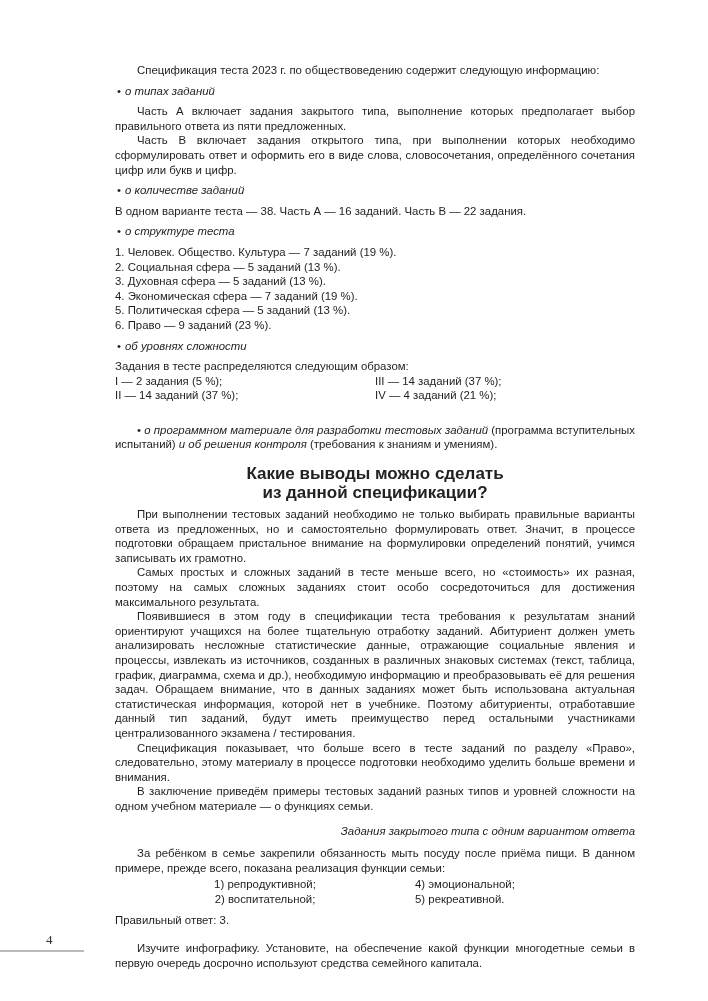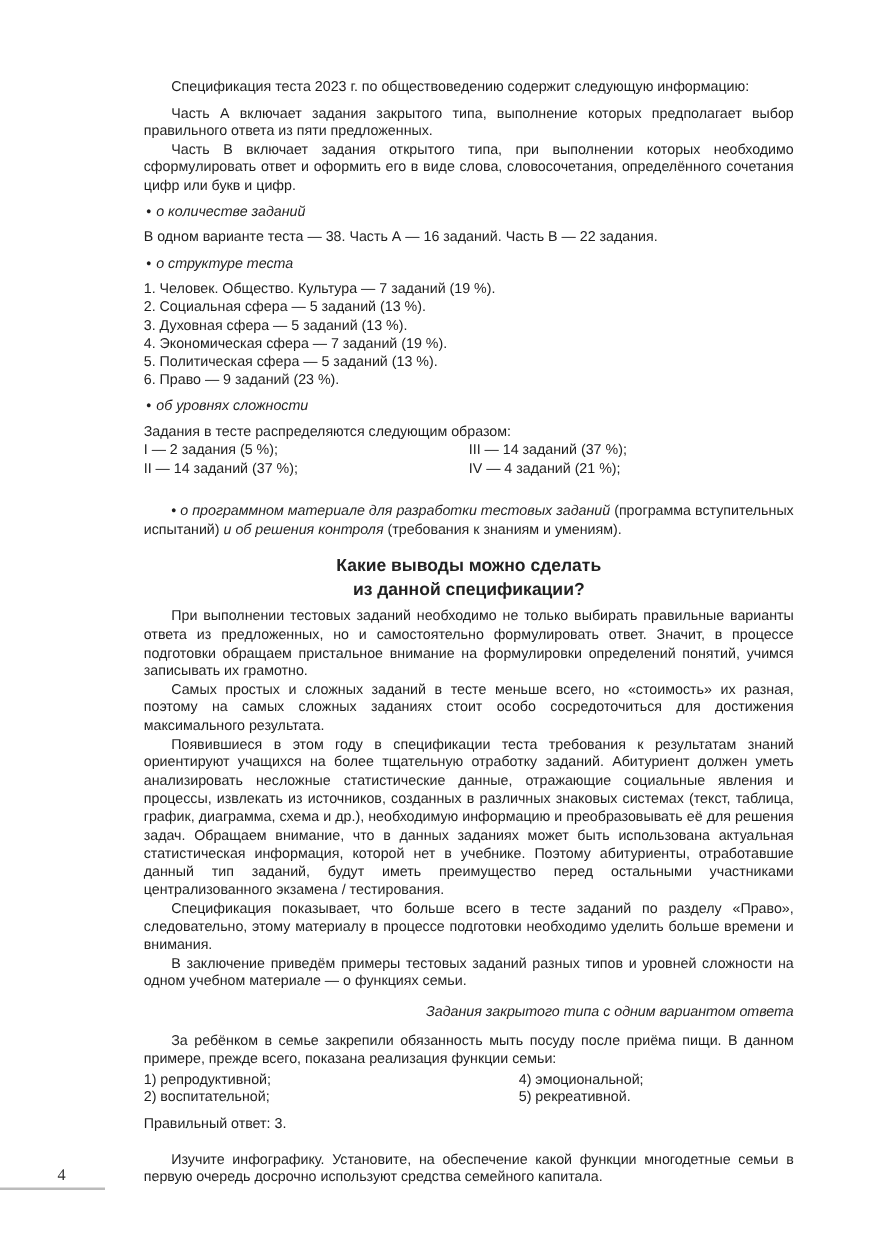--- a/index.html
+++ b/index.html
@@ -7,35 +7,36 @@
          font-family: "Liberation Sans", sans-serif; color: #1e1e1e; }
   .page { position: absolute; left: 115px; top: 63px; width: 520px; font-size: 11.4px; line-height: 14.6px; }
   p { margin: 0; text-align: justify; }
   .pi { text-indent: 22px; }
   .gap { margin-top: 6px; }
   .bul { padding-left: 2px; font-style: italic; margin-top: 6px; }
   .bul .dot { font-style: normal; margin-right: 4px; }
   .plain-list div { margin: 0; }
   .two-col { display: flex; }
   .two-col .col { width: 300px; }
-  h2 { font-size: 14px; line-height: 19px; font-weight: bold; text-align: center; margin: 12px 0 5px 0; color: #222; }
+  h2 { font-size: 17px; line-height: 19px; font-weight: bold; text-align: center; margin: 12px 0 5px 0; color: #222; }
   .center-u { text-align: right; font-style: italic; margin: 10px 0 8px 0; }
   .bold { font-weight: normal; }
   .opts { padding-left: 0; }
   .opts .row { display: flex; }
   .opts .row .l { width: 300px; padding-left: 0; }
   .pagenum { position: absolute; left: 46px; top: 932px; font-family: "Liberation Serif", serif; font-size: 13px; color: #333; }
   .pageline { position: absolute; left: 0; top: 950px; width: 84px; height: 1.5px; background: #bbbbbb; }
 </style>
 </head>
 <body>
 
 <div class="page">
   <p class="pi">Спецификация теста 2023 г. по обществоведению содержит следующую информацию:</p>
 
+  <p class="bul"><span class="dot">•</span><span>о типах заданий</span></p>
   <p class="pi gap">Часть А включает задания закрытого типа, выполнение которых предполагает выбор правильного ответа из пяти предложенных.</p>
   <p class="pi">Часть В включает задания открытого типа, при выполнении которых необходимо сформулировать ответ и оформить его в виде слова, словосочетания, определённого сочетания цифр или букв и цифр.</p>
 
   <p class="bul"><span class="dot">•</span><span>о количестве заданий</span></p>
   <p class="gap">В одном варианте теста — 38. Часть А — 16 заданий. Часть В — 22 задания.</p>
 
   <p class="bul"><span class="dot">•</span><span>о структуре теста</span></p>
   <div class="plain-list gap">
     <div>1. Человек. Общество. Культура — 7 заданий (19 %).</div>
     <div>2. Социальная сфера — 5 заданий (13 %).</div>
@@ -64,21 +65,21 @@
 
   <p class="pi">При выполнении тестовых заданий необходимо не только выбирать правильные варианты ответа из предложенных, но и самостоятельно формулировать ответ. Значит, в процессе подготовки обращаем пристальное внимание на формулировки определений понятий, учимся записывать их грамотно.</p>
   <p class="pi">Самых простых и сложных заданий в тесте меньше всего, но «стоимость» их разная, поэтому на самых сложных заданиях стоит особо сосредоточиться для достижения максимального результата.</p>
   <p class="pi">Появившиеся в этом году в спецификации теста требования к результатам знаний ориентируют учащихся на более тщательную отработку заданий. Абитуриент должен уметь анализировать несложные статистические данные, отражающие социальные явления и процессы, извлекать из источников, созданных в различных знаковых системах (текст, таблица, график, диаграмма, схема и др.), необходимую информацию и преобразовывать её для решения задач. Обращаем внимание, что в данных заданиях может быть использована актуальная статистическая информация, которой нет в учебнике. Поэтому абитуриенты, отработавшие данный тип заданий, будут иметь преимущество перед остальными участниками централизованного экзамена / тестирования.</p>
   <p class="pi">Спецификация показывает, что больше всего в тесте заданий по разделу «Право», следовательно, этому материалу в процессе подготовки необходимо уделить больше времени и внимания.</p>
   <p class="pi">В заключение приведём примеры тестовых заданий разных типов и уровней сложности на одном учебном материале — о функциях семьи.</p>
 
   <div class="center-u">Задания закрытого типа с одним вариантом ответа</div>
 
   <p class="pi bold">За ребёнком в семье закрепили обязанность мыть посуду после приёма пищи. В данном примере, прежде всего, показана реализация функции семьи:</p>
-  <div class="opts" style="margin-top:2px;">
+  <div class="opts" style="margin-top:2px;text-align:center;">
     <div class="row">
         <div class="l">1) репродуктивной;</div>
         <div>4) эмоциональной;</div>
       </div>
     <div class="row">
         <div class="l">2) воспитательной;</div>
         <div>5) рекреативной.</div>
       </div>
   </div>
   <p style="margin-top:6px;">Правильный ответ: 3.</p>

